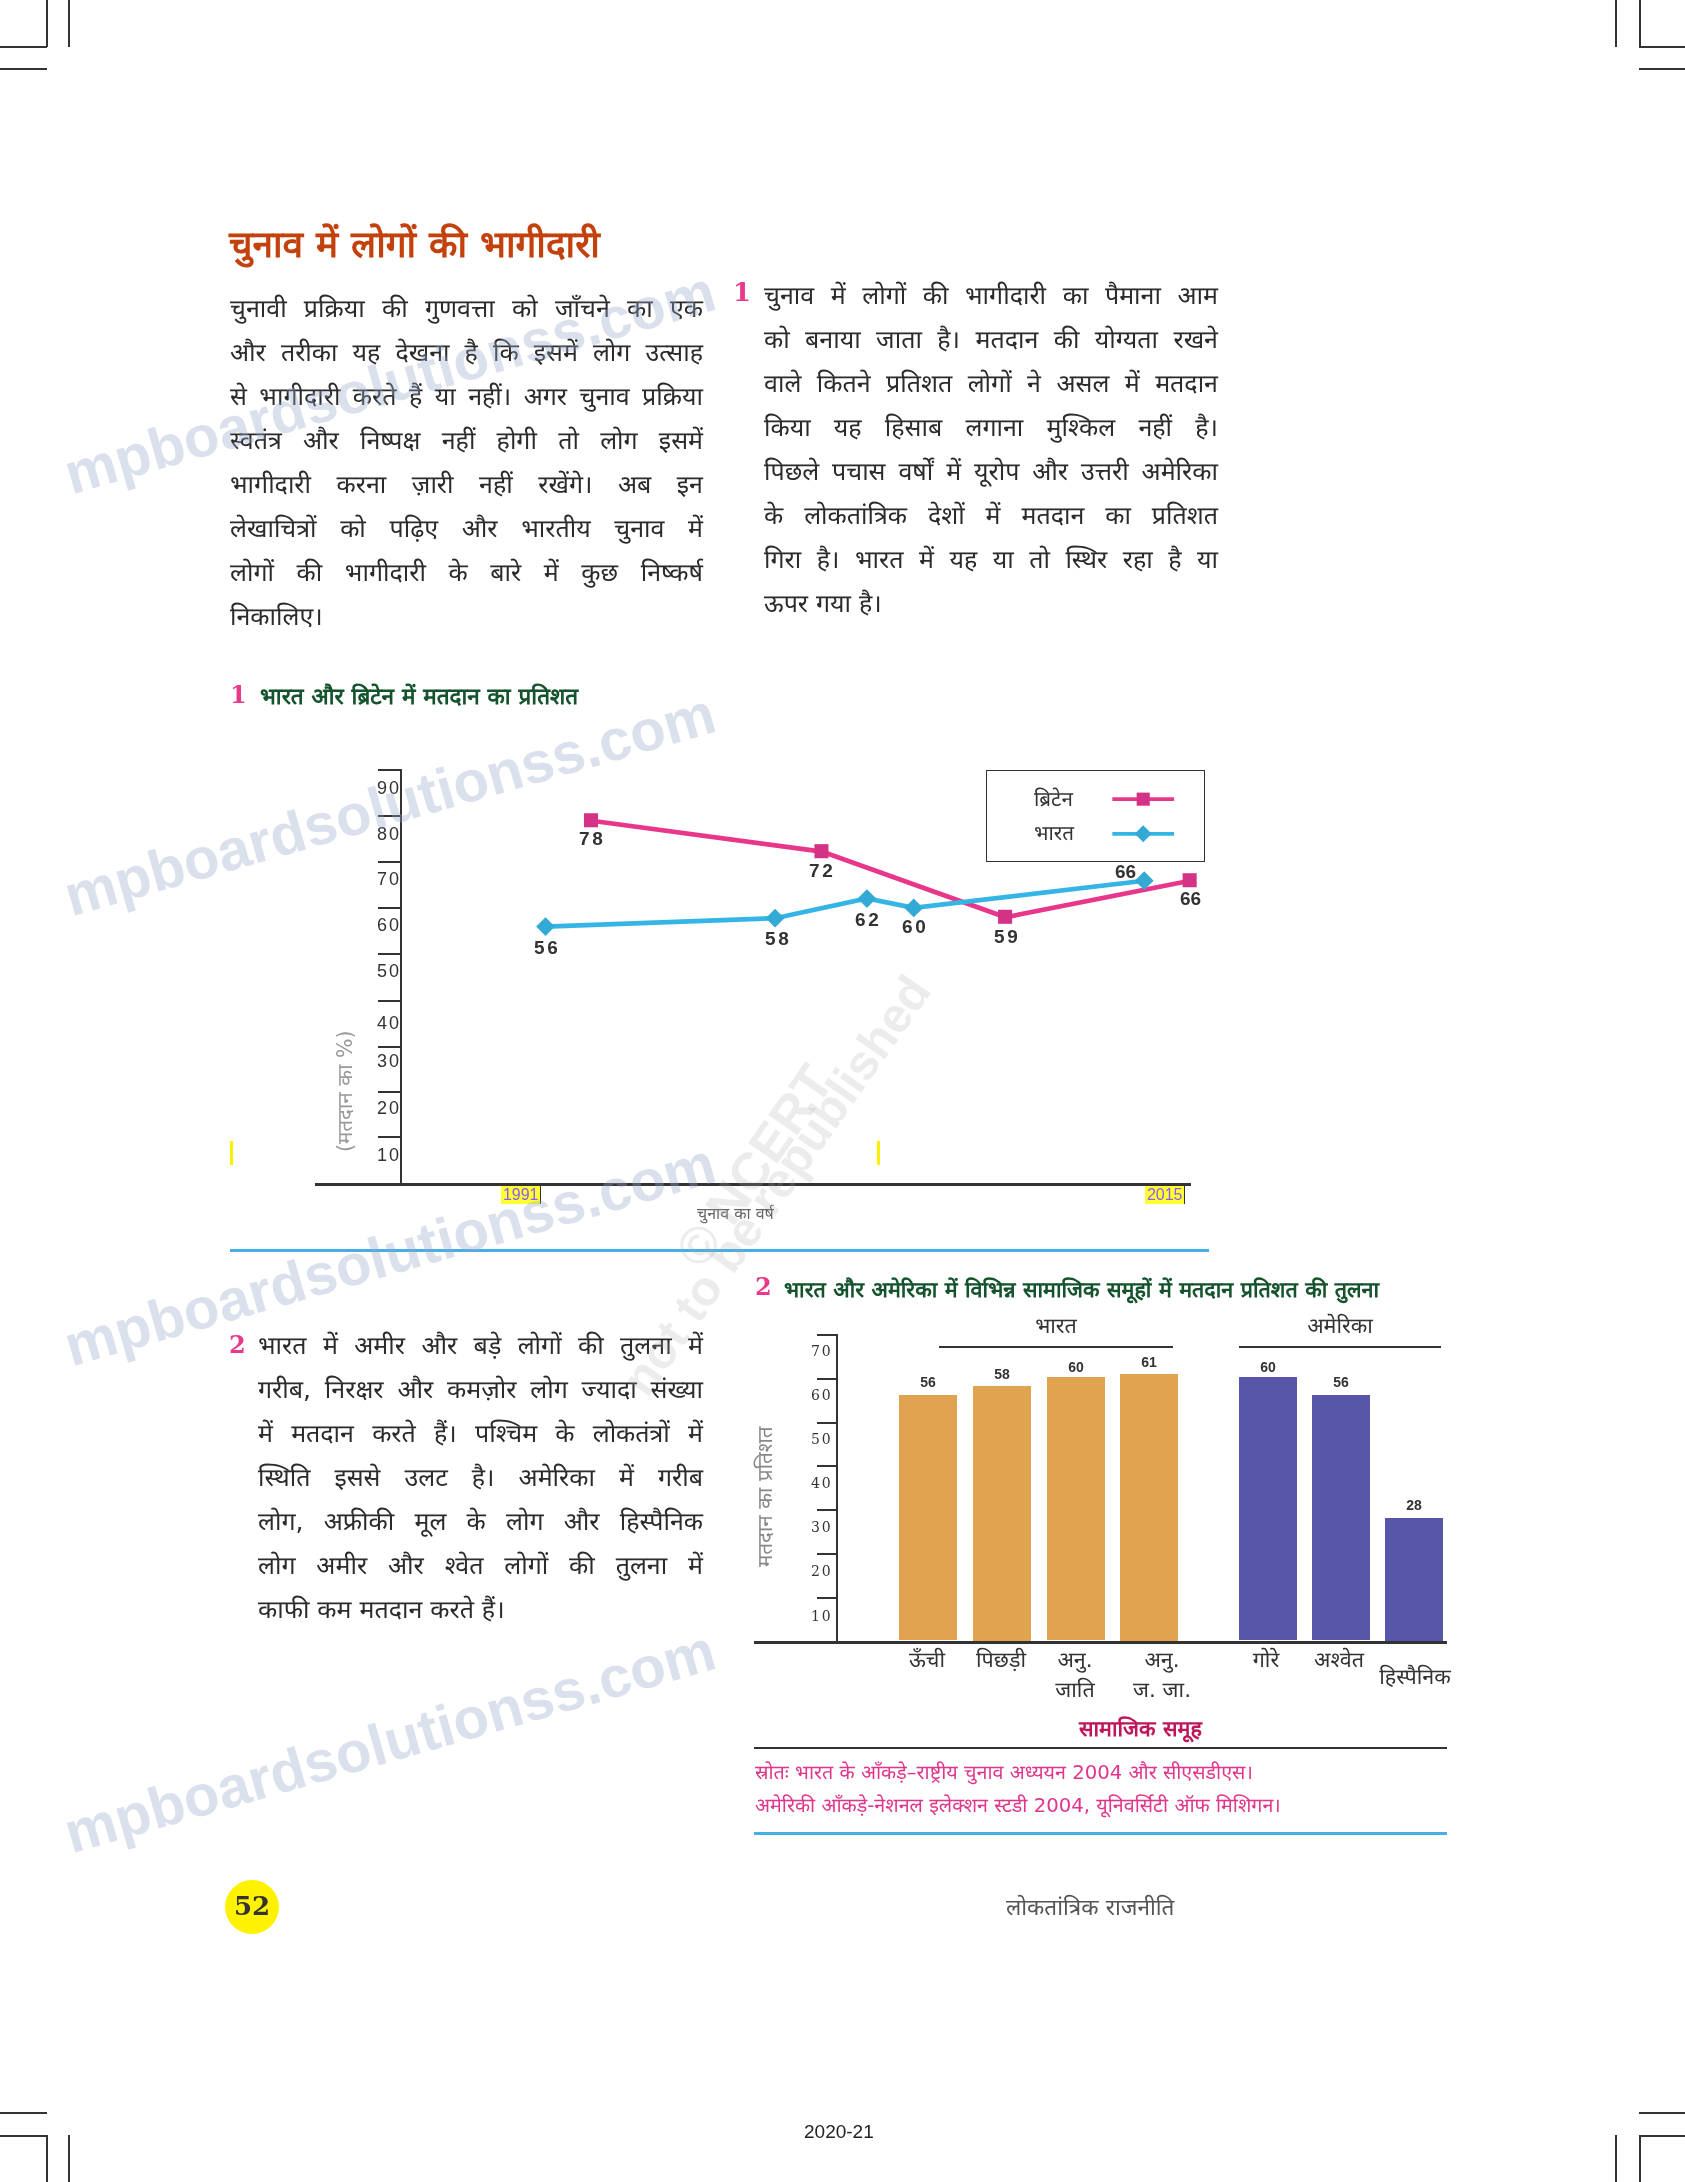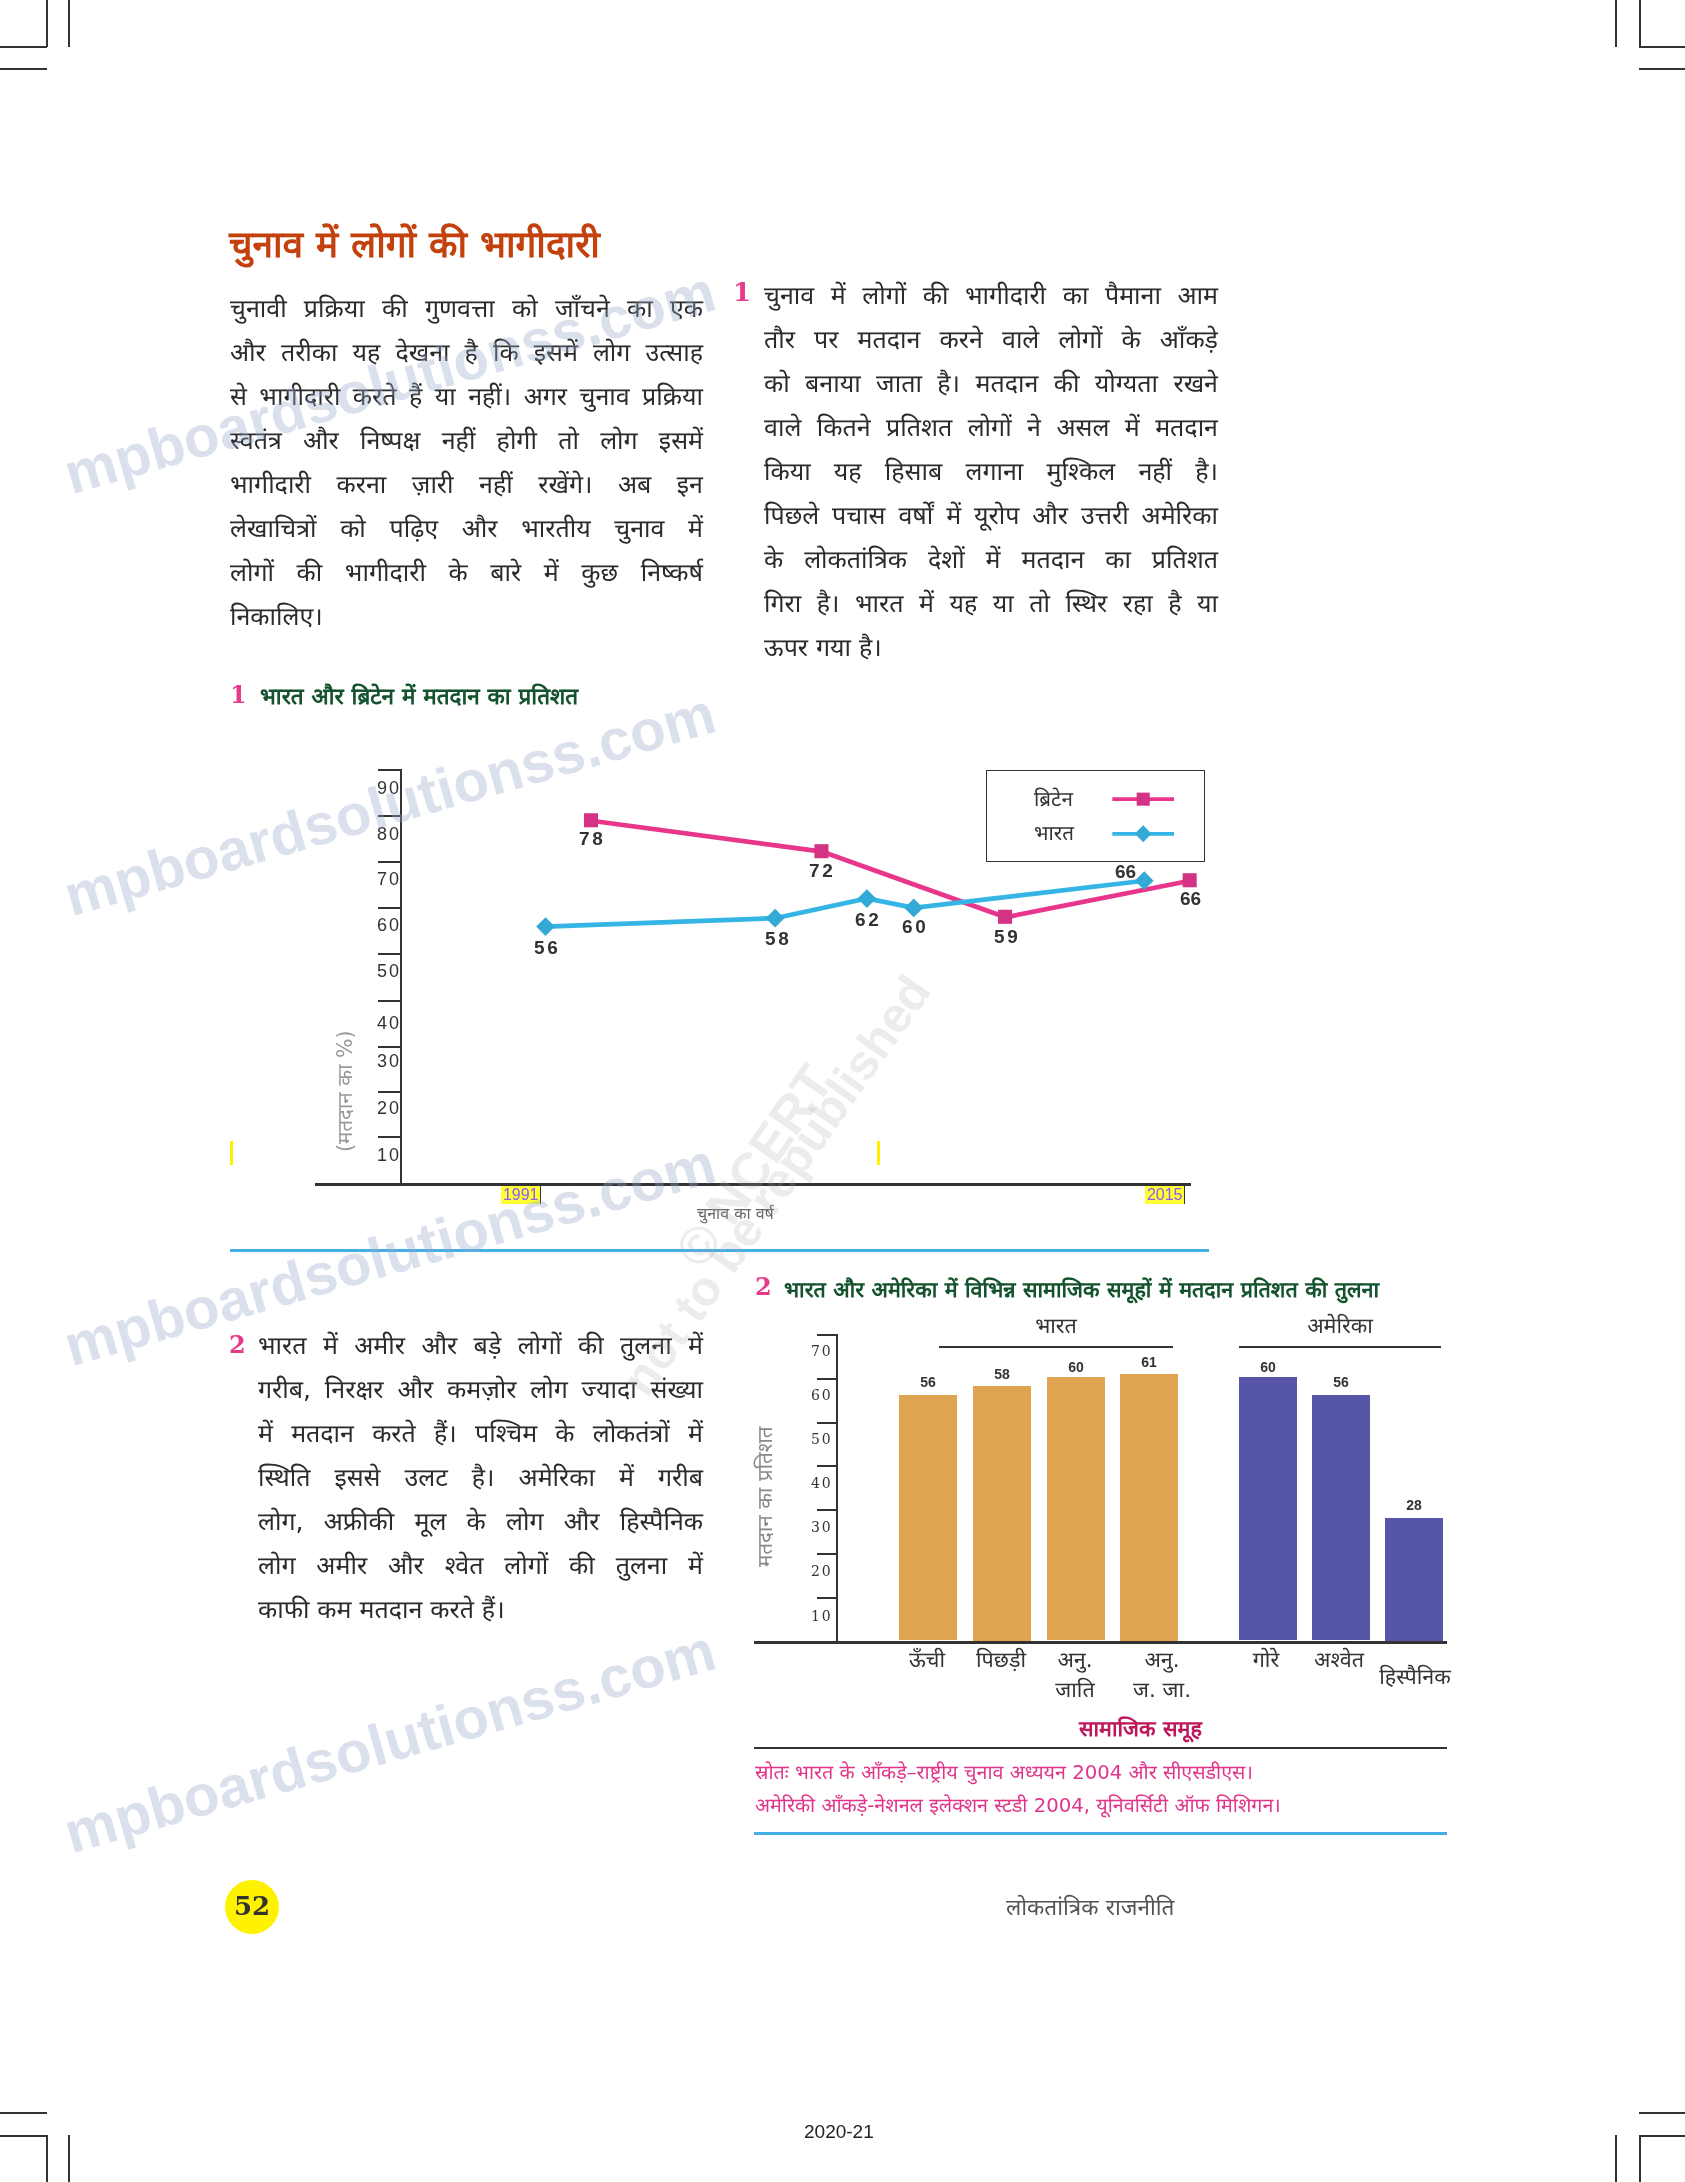--- a/index.html
+++ b/index.html
@@ -54,21 +54,20 @@
   <span class="ln">स्वतंत्र और निष्पक्ष नहीं होगी तो लोग इसमें</span>
   <span class="ln">भागीदारी करना ज़ारी नहीं रखेंगे। अब इन</span>
   <span class="ln">लेखाचित्रों को पढ़िए और भारतीय चुनाव में</span>
   <span class="ln">लोगों की भागीदारी के बारे में कुछ निष्कर्ष</span>
   <span class="ln last">निकालिए।</span>
 </div>
 
 <div class="num" style="left:733px;top:277px;font-size:26px;">1</div>
 <div class="para" style="left:764px;top:274px;width:454px;">
   <span class="ln">चुनाव में लोगों की भागीदारी का पैमाना आम</span>
-  <span class="ln">तौर पर मतदान करने वाले लोगों के आँकड़े</span>
   <span class="ln">को बनाया जाता है। मतदान की योग्यता रखने</span>
   <span class="ln">वाले कितने प्रतिशत लोगों ने असल में मतदान</span>
   <span class="ln">किया यह हिसाब लगाना मुश्किल नहीं है।</span>
   <span class="ln">पिछले पचास वर्षों में यूरोप और उत्तरी अमेरिका</span>
   <span class="ln">के लोकतांत्रिक देशों में मतदान का प्रतिशत</span>
   <span class="ln">गिरा है। भारत में यह या तो स्थिर रहा है या</span>
   <span class="ln last">ऊपर गया है।</span>
 </div>
 
 <div>

